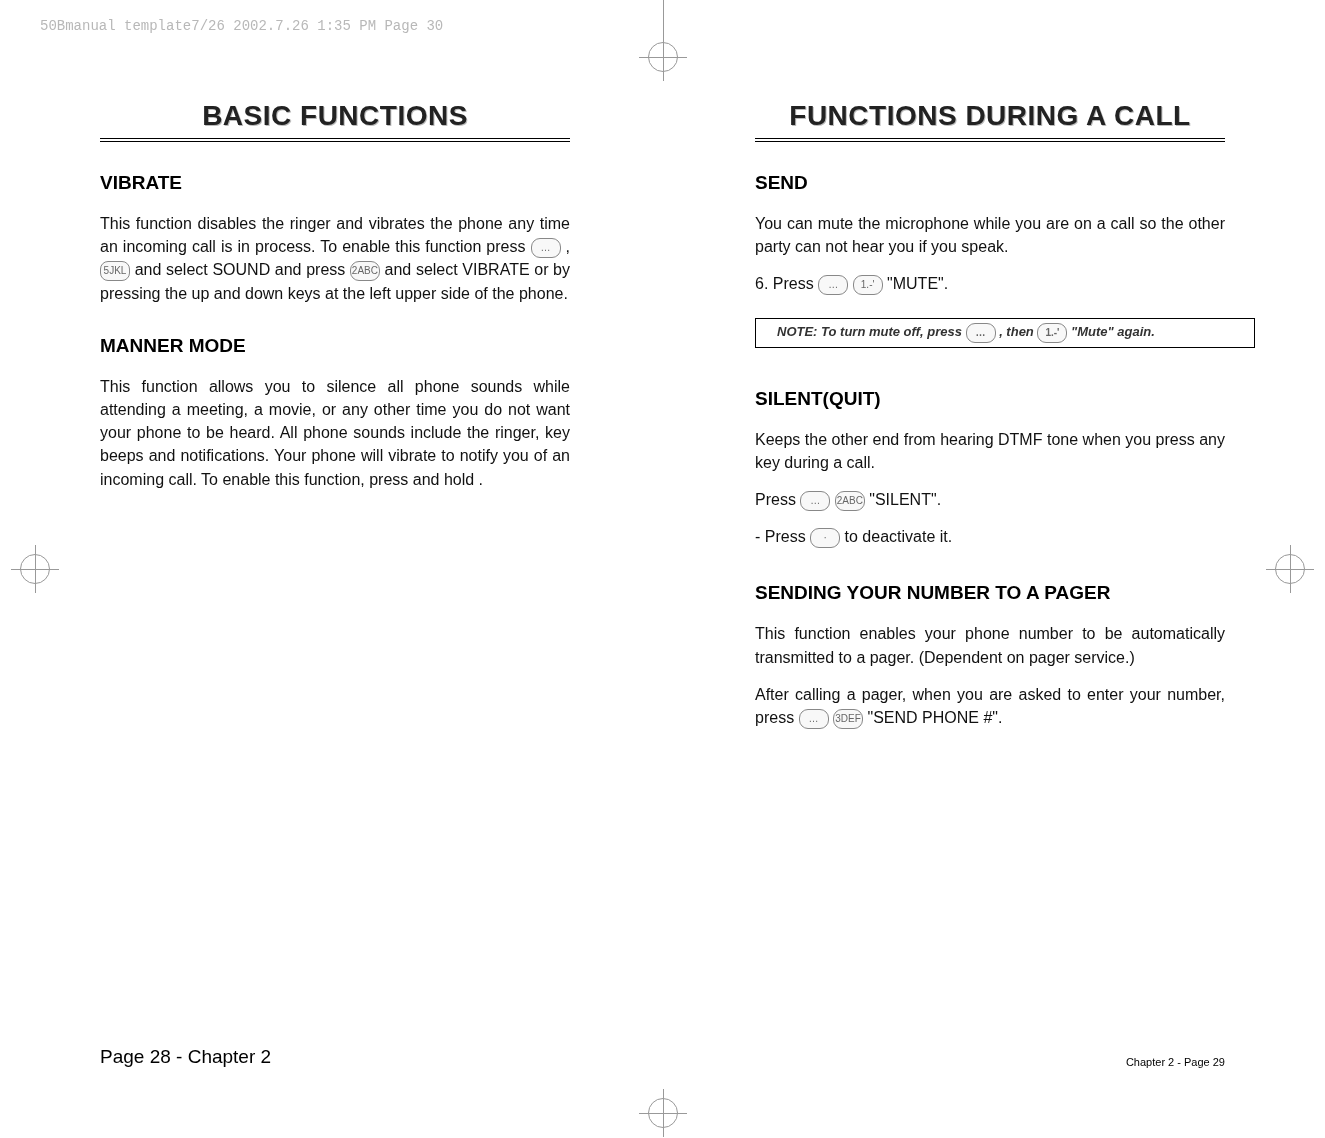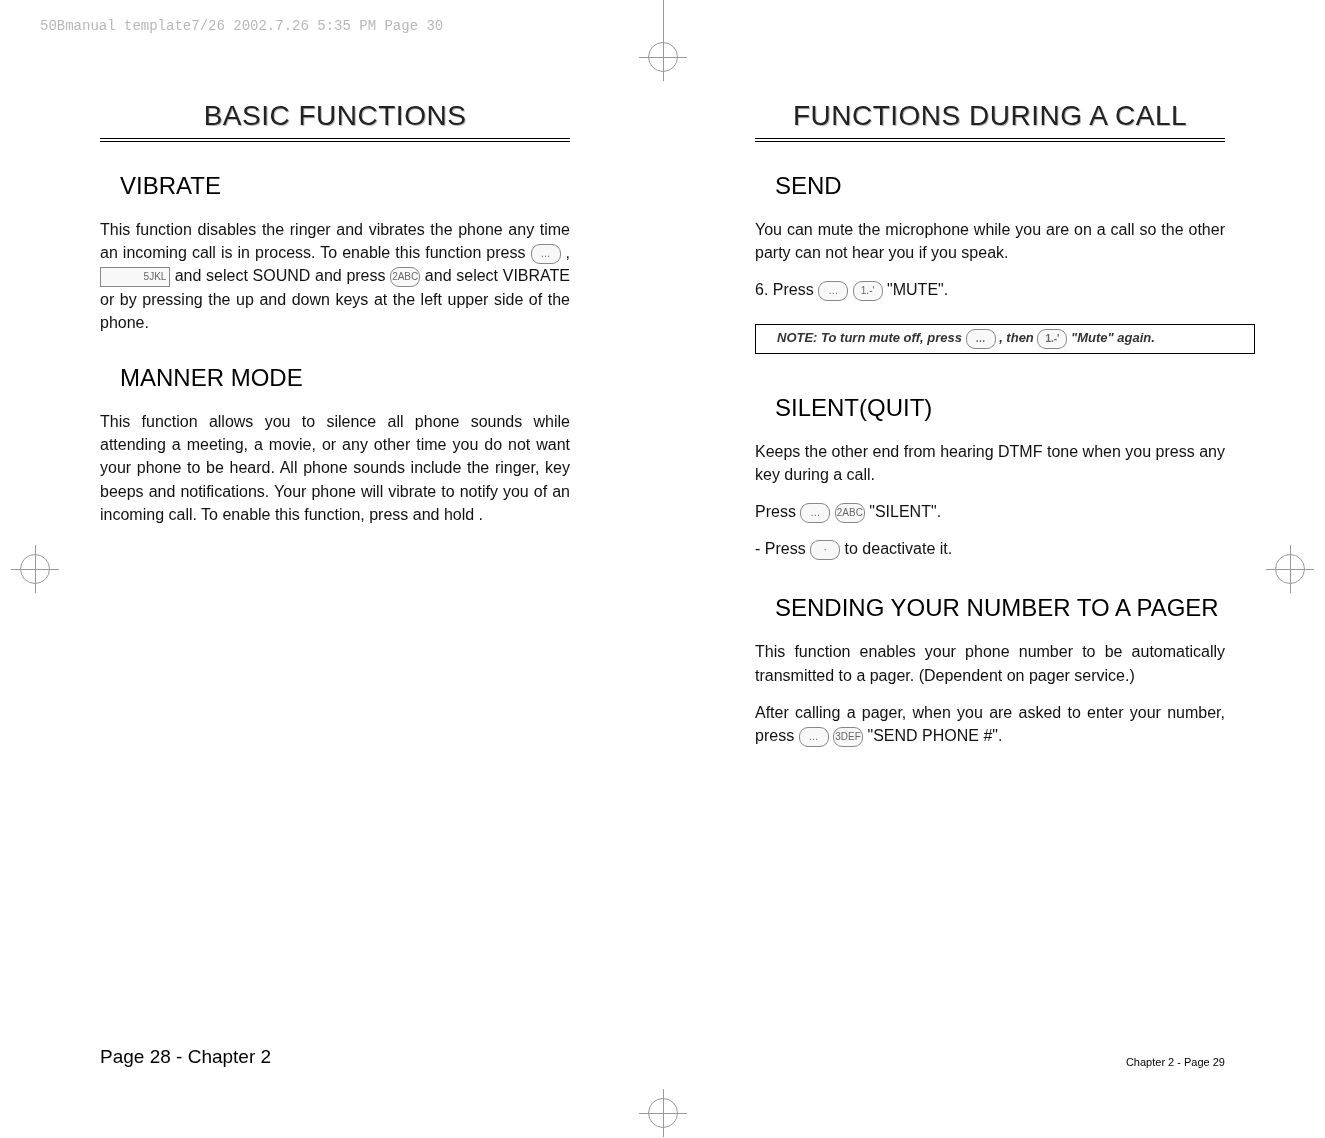--- a/index.html
+++ b/index.html
@@ -128,36 +128,35 @@
   .page {
     position: absolute;
     top: 100px;
     width: 470px;
   }
   .page.left { left: 100px; }
   .page.right { right: 100px; }
 
   .title {
     font-size: 28px;
-    font-weight: normal;
+    font-weight: bold;
     letter-spacing: 0.5px;
     color: #222;
     text-shadow: 1px 1px 0 #bbb;
     border-bottom: 4px double #000;
     padding-bottom: 6px;
     margin-bottom: 28px;
     text-align: center;
   }
   .section-head {
-    font-weight: normal;
-    font-size: 24px;
+    font-weight: bold;
+    font-size: 19px;
     margin-top: 30px;
     margin-bottom: 18px;
     color: #000;
-    margin-left: 20px;
   }
   .body {
     font-size: 16px;
     line-height: 1.45;
     color: #111;
     text-align: justify;
   }
   .body p { margin: 0 0 14px 0; }
   .note-box {
     border: 1px solid #000;
@@ -189,31 +188,30 @@
     height: 18px;
     border: 1px solid #888;
     border-radius: 10px 10px 6px 6px;
     font-size: 10px;
     text-align: center;
     line-height: 18px;
     color: #666;
     background: #f8f8f8;
   }
   .icon.rect {
-    border-radius: 0;
-    padding-left: 40px;
+    border-radius: 8px;
   }
   .icon.round {
     border-radius: 9px;
   }
 </style>
 </head>
 <body>
 
-<div class="header-bar">50Bmanual template7/26  2002.7.26  5:35 PM  Page 30</div>
+<div class="header-bar">50Bmanual template7/26  2002.7.26  1:35 PM  Page 30</div>
 
 <div class="crop-top">
   <div class="crop-circle-top"></div>
 </div>
 <div class="crop-left">
     <div class="crop-circle-left"></div>
   </div>
 <div class="crop-right">
     <div class="crop-circle-right"></div>
   </div>

